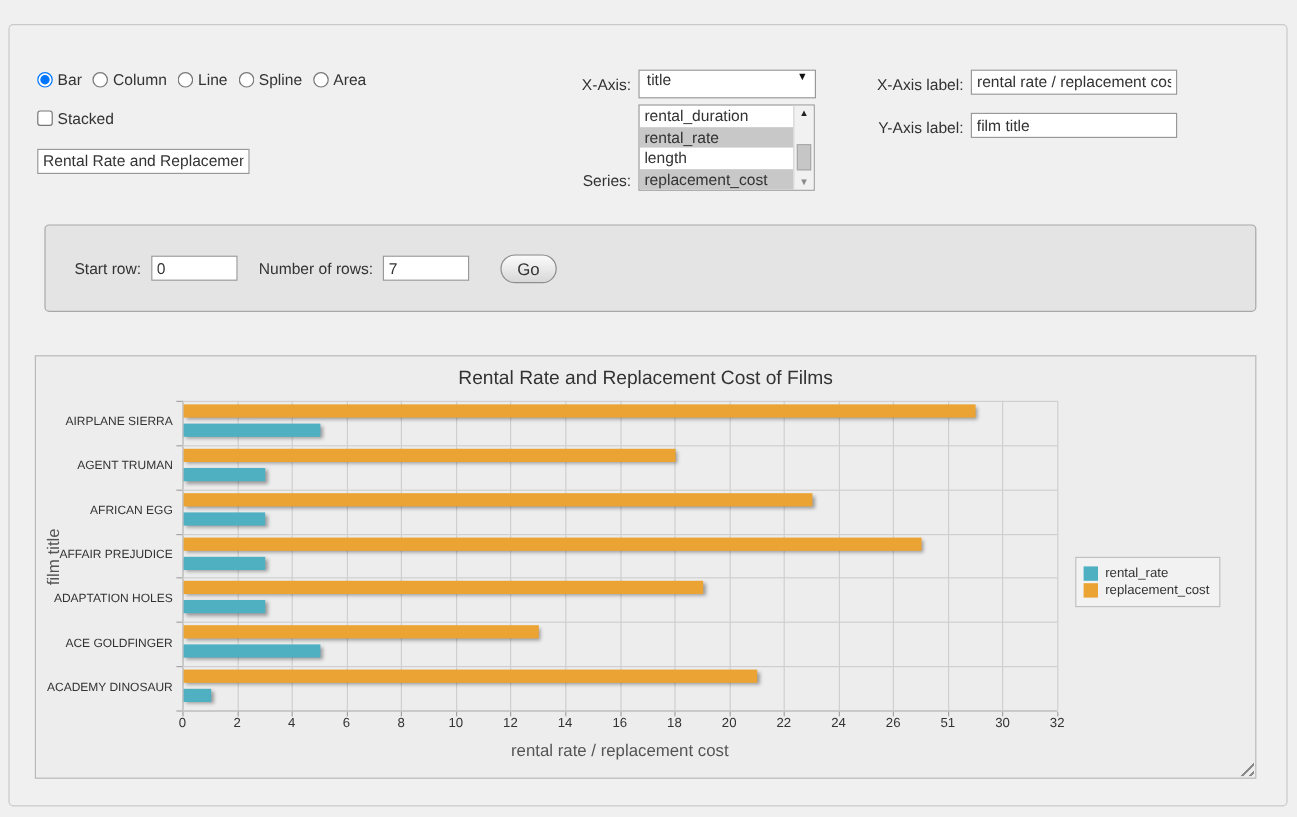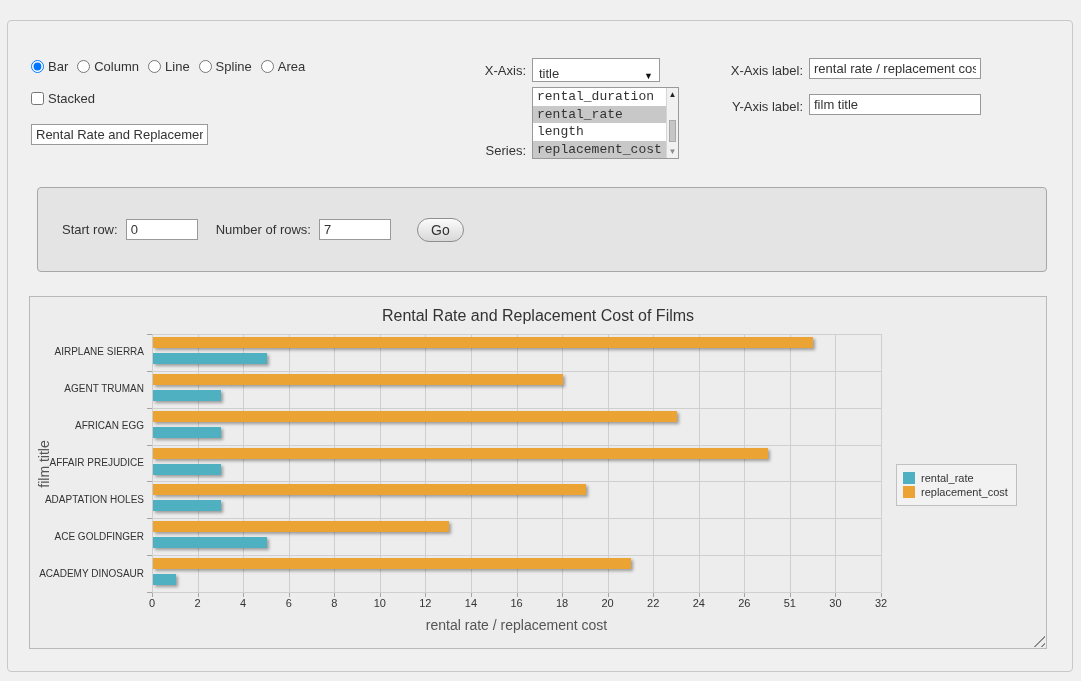--- a/index.html
+++ b/index.html
@@ -24,43 +24,43 @@
   .lbl { color:#333; font-size:13px; }
   .right { text-align:right; }
   input[type=text] {
     border:1px solid #999; background:#fff; font:13px "Liberation Sans",sans-serif;
     color:#333; padding:2px 4px; height:21px;
   }
   .radio-row label { margin-right:9px; }
   .radio-row input, .chk input { vertical-align:-2px; margin-right:4px; }
   
   .fselect {
-    background:#fff; border:1px solid #999; height:24px; width:128px;
-    display:flex; align-items:flex-end; padding:0 6px; cursor:default;
+    background:#fff; border:1px solid #999; height:24px; width:148px;
+    display:flex; align-items:flex-start; padding:0 6px; cursor:default;
   }
   .fselect .val { flex:1; }
   .fselect .arrow { font-size:9px; color:#111; }
   
   .listbox {
     background:#fff; border:1px solid #999; width:147px; height:72px;
     display:flex; overflow:hidden;
   }
-  .listbox .opts { flex:1;font-family:Liberation Mono, monospace; }
+  .listbox .opts { flex:1; }
   .listbox .opt { height:17.5px; line-height:17.5px; padding:0 4px; white-space:nowrap; }
   .listbox .opt.sel { background:#c8c8c8; }
   .sbar {
     width:17px; background:#f1f1f1; border-left:1px solid #d5d5d5;
     position:relative; font-size:8px; color:#222; text-align:center;
   }
   .sbar .up { position:absolute; top:2px; left:0; right:0; }
   .sbar .dn { position:absolute; bottom:2px; left:0; right:0; color:#8a8a8a; }
   .sbar .thumb { position:absolute; left:2px; right:2px; top:32px; height:22px; background:#c6c6c6; border:1px solid #aaa; }
   
   .start-panel {
-    position:absolute; left:29px; top:166px; width:1010px; height:85px;
+    position:absolute; left:29px; top:166px; width:1010px; height:73px;
     background:#e4e4e4; border:1px solid #a8a8a8; border-radius:4px;
     display:flex; align-items:center; padding-left:24px;
   }
   .start-panel .gap-s { width:8px; } .start-panel .gap-m { width:18px; } .start-panel .gap-l { width:26px; }
   .go-btn {
     font:14px "Liberation Sans",sans-serif; color:#333;
     padding:3px 13px; border:1px solid #8e8e8e; border-radius:13px;
     background:linear-gradient(#fbfbfb,#d8d8d8); cursor:pointer;
   }
   

